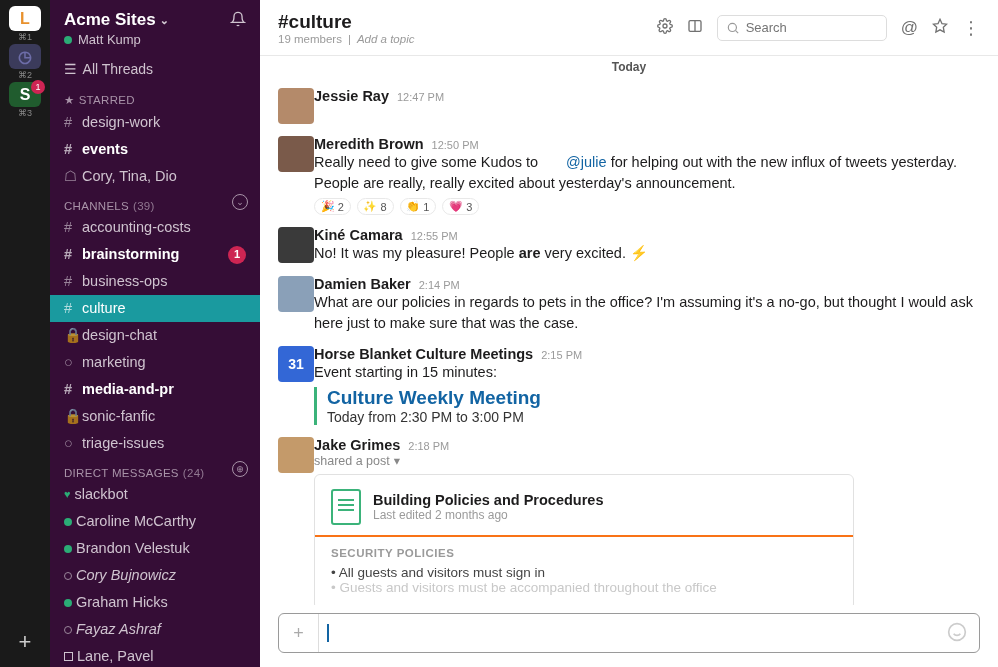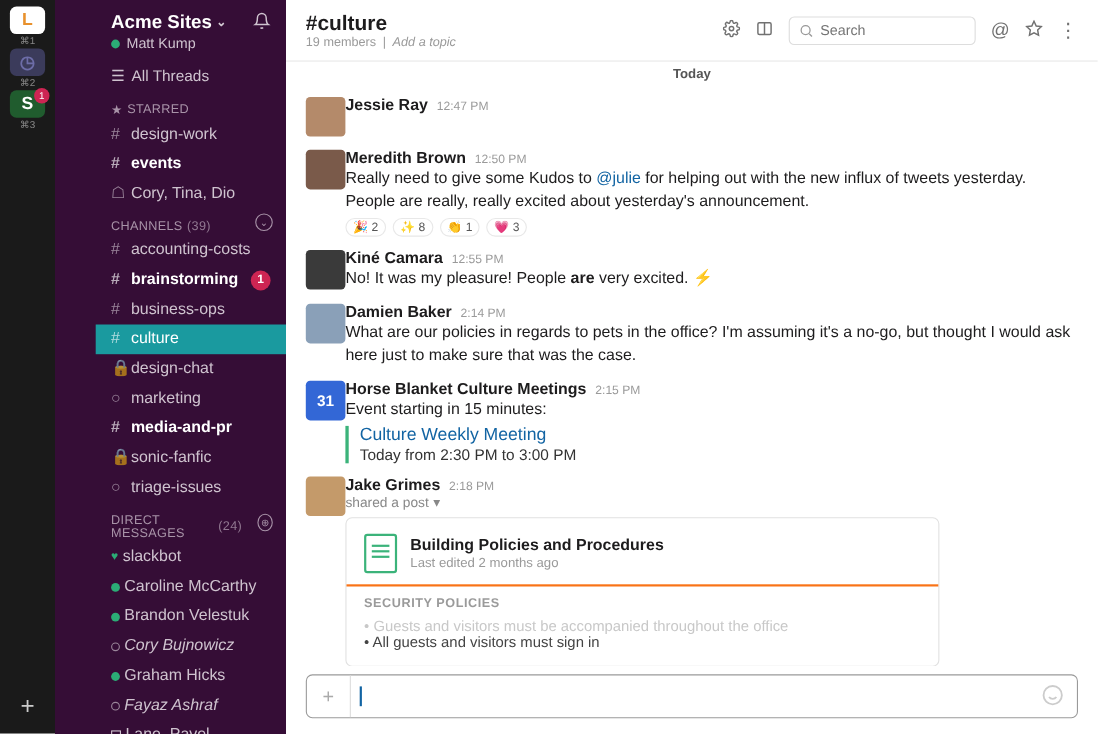--- a/index.html
+++ b/index.html
@@ -3,21 +3,21 @@
 <meta charset="utf-8">
 <style>
 * { box-sizing: border-box; margin: 0; padding: 0; }
 body { font-family: -apple-system, "Segoe UI", Helvetica, Arial, sans-serif; font-size: 14px; color: #1d1c1d; width: 998px; height: 667px; overflow: hidden; display: flex; background: #fff; }
 .rail { width: 50px; background: #1a1a1a; display: flex; flex-direction: column; align-items: center; padding-top: 6px; }
 .rail-item { width: 36px; height: 36px; border-radius: 6px; margin-bottom: 2px; display: flex; align-items: center; justify-content: center; color: #999; font-size: 10px; flex-direction: column; position: relative; }
 .rail-icon { width: 32px; height: 32px; border-radius: 6px; display: flex; align-items: center; justify-content: center; font-weight: bold; font-size: 16px; }
 .rail-label { font-size: 9px; margin-top: 1px; color: #888; }
 .rail-badge { position: absolute; top: -2px; right: -2px; background: #cd2553; color: #fff; border-radius: 8px; min-width: 14px; height: 14px; font-size: 9px; display: flex; align-items: center; justify-content: center; padding: 0 3px; }
 .rail-plus { margin-top: auto; margin-bottom: 12px; color: #ccc; font-size: 22px; cursor: pointer; }
-.sidebar { width: 210px; background: #3f0e40; background: #3e113f; background: #3a0d3b; background: #3b0f3c; color: #cfc3cf; display: flex; flex-direction: column; overflow-y: auto; padding-left: 37px; }
+.sidebar { width: 210px; background: #3f0e40; background: #3e113f; background: #3a0d3b; background: #3b0f3c; color: #cfc3cf; display: flex; flex-direction: column; overflow-y: auto; }
 .sidebar { background: #350d36; }
 .sb-header { padding: 10px 14px 8px; }
 .sb-title { color: #fff; font-weight: 800; font-size: 17px; display: flex; align-items: center; gap: 4px; }
 .sb-title .chev { font-size: 11px; opacity: .8; }
 .sb-user { font-size: 13px; display: flex; align-items: center; gap: 6px; margin-top: 2px; }
 .sb-header-row { display: flex; align-items: center; justify-content: space-between; }
 .sb-threads { padding: 6px 14px; font-size: 14px; color: #cfc3cf; display: flex; align-items: center; gap: 6px; }
 .sb-section { padding: 10px 14px 2px; font-size: 11.5px; letter-spacing: .3px; color: #a893a8; display: flex; align-items: center; gap: 4px; }
 .sb-section .count { opacity: .8; }
 .sb-section-row { display:flex; justify-content:space-between; align-items:center; padding-right:12px;}
@@ -42,26 +42,26 @@
 .search input { border: 0; outline: 0; width: 100%; font-size: 13px; color: #555; }
 .divider-day { text-align: center; font-size: 12px; font-weight: 700; color: #555; padding: 4px 0; position: relative; }
 .messages { flex: 1; overflow-y: auto; padding: 4px 18px 8px; }
 .msg { display: flex; padding: 6px 0; }
 .avatar { width: 36px; height: 36px; border-radius: 4px; background: #ccc; flex-shrink: 0; display:flex; align-items:center; justify-content:center; font-size:11px; color:#fff; font-weight:700;}
 .msg-body { flex: 1; min-width: 0; }
 .msg-head { display: flex; align-items: baseline; gap: 8px; }
 .msg-author { font-weight: 800; font-size: 14.5px; }
 .msg-time { font-size: 11px; color: #9a9a9a; }
 .msg-text { font-size: 14.5px; line-height: 1.45; color: #1d1c1d; }
-.mention { color: #1264a3; }
+.mention { color: #1264a3; margin-left: 24px; }
 .reacts { display: flex; gap: 6px; margin-top: 4px; }
 .react { border: 1px solid #e8e8e8; border-radius: 10px; padding: 1px 6px; font-size: 11px; color: #555; display: flex; align-items: center; gap: 3px; background: #fff; }
 .cal-icon { width: 36px; height: 36px; border-radius: 4px; background: #3367d6; color: #fff; display: flex; align-items: center; justify-content: center; font-weight: 700; font-size: 14px; flex-shrink:0;}
 .event-block { border-left: 3px solid #3bb37a; padding-left: 10px; margin-top: 4px; }
-.event-title { color: #1264a3; font-weight: 400; font-size: 16px; }
+.event-title { color: #1264a3; font-weight: 700; font-size: 19px; }
 .event-time { font-size: 14px; color: #333; }
 .post-sub { font-size: 12.5px; color: #888; display: flex; align-items: center; gap: 4px; }
 .post-card { border: 1px solid #e1e1e1; border-radius: 6px; margin-top: 6px; max-width: 540px; }
 .post-card-head { display: flex; gap: 12px; padding: 14px 16px 10px; align-items:center;}
 .doc-icon { width: 30px; height: 36px; border: 2px solid #3bb37a; border-radius: 3px; position: relative; }
 .doc-icon::before { content:""; position:absolute; left:5px; right:5px; top:8px; height:2px; background:#3bb37a; box-shadow: 0 5px 0 #3bb37a, 0 10px 0 #3bb37a;}
 .post-title { font-weight: 700; font-size: 14.5px; }
 .post-edited { font-size: 12px; color: #9a9a9a; }
 .post-body { border-top: 2px solid #f97316; padding: 10px 16px 14px; }
 .post-sec-label { font-size: 11.5px; letter-spacing: .5px; color: #9a9a9a; font-weight: 700; margin-bottom: 6px; }
@@ -331,22 +331,22 @@
         <div class="post-card">
           <div class="post-card-head">
             <div class="doc-icon"></div>
             <div>
                 <div class="post-title">Building Policies and Procedures</div>
             <div class="post-edited">Last edited 2 months ago</div>
               </div>
           </div>
           <div class="post-body">
             <div class="post-sec-label">SECURITY POLICIES</div>
+            <div class="post-bullet">• All guests and visitors must sign in</div>
             <div class="post-bullet faded">• Guests and visitors must be accompanied throughout the office</div>
-            <div class="post-bullet">• All guests and visitors must sign in</div>
           </div>
         </div>
         </div>
       </div>
     </div>
 
   <div class="composer">
     <div class="plus">+</div>
     <div class="caret"></div>
     <span class="smile">

